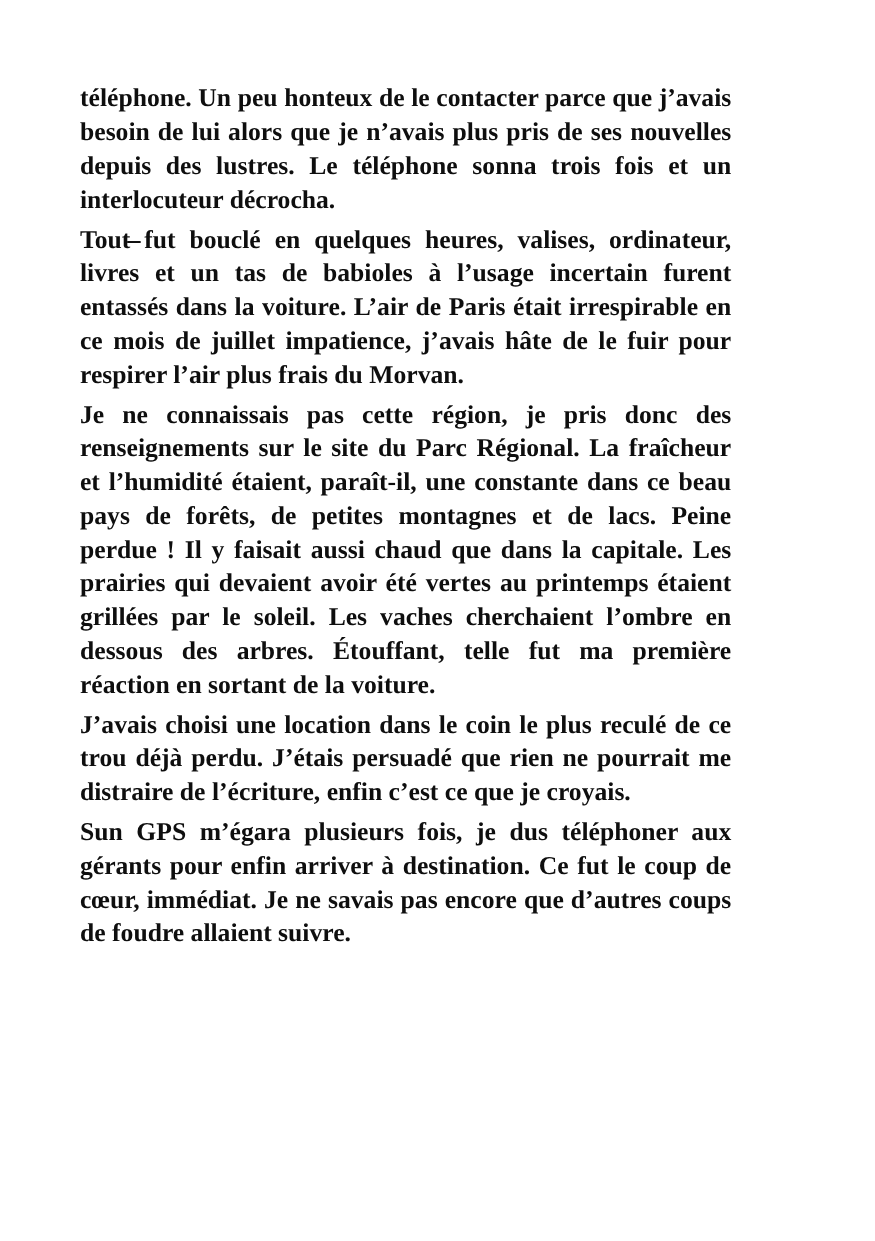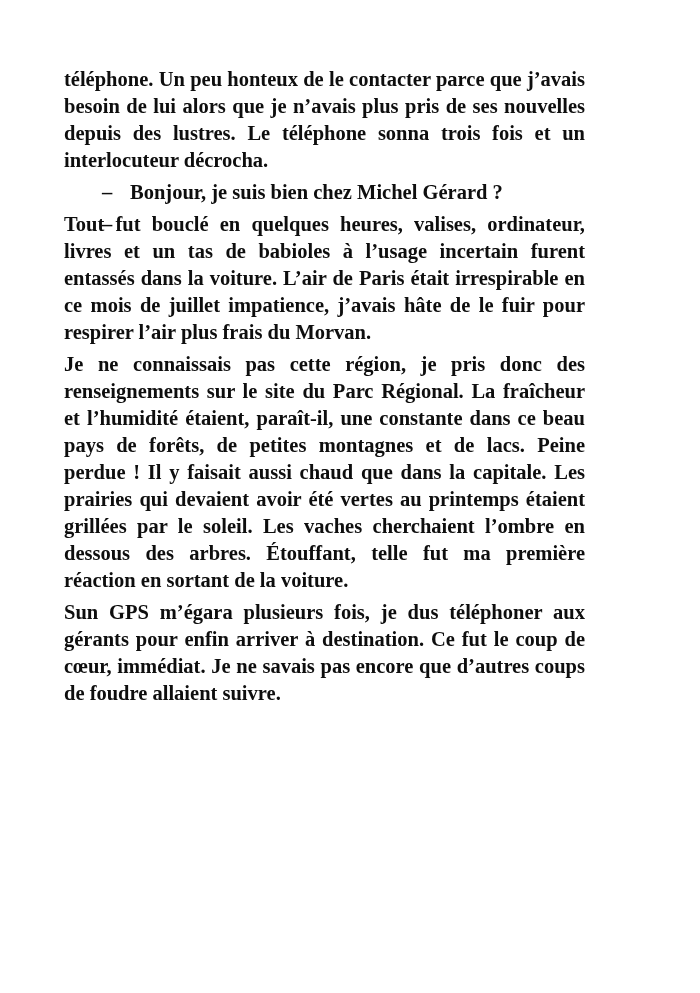--- a/index.html
+++ b/index.html
@@ -42,20 +42,21 @@
   p.dialogue-em .dash {
     margin-right: 11px;
   }
 </style>
 </head>
 <body>
 
 <div class="page">
   <div class="text-body" id="text-body">
       <p class="paragraph"><span>téléphone. Un peu honteux de le contacter parce que j’avais besoin de lui alors que je n’avais plus pris de ses nouvelles depuis des lustres. Le téléphone sonna trois fois et un interlocuteur décrocha.</span></p>
-      <p class="dialogue"><span class="dash">–</span><span>Bonjour, je suis bien chez Michel Gérard&nbsp;?</span></p>
+      <p class="dialogue"><span class="dash">–</span></p>
       <p class="dialogue"><span class="dash">–</span></p>
       <p class="paragraph"><span>Tout fut bouclé en quelques heures, valises, ordinateur, livres et un tas de babioles à l’usage incertain furent entassés dans la voiture. L’air de Paris était irrespirable en ce mois de juillet impatience, j’avais hâte de le fuir pour respirer l’air plus frais du Morvan.</span></p>
       <p class="paragraph"><span>Je ne connaissais pas cette région, je pris donc des renseignements sur le site du Parc Régional. La fraîcheur et l’humidité étaient, paraît-il, une constante dans ce beau pays de forêts, de petites montagnes et de lacs. Peine perdue&nbsp;! Il y faisait aussi chaud que dans la capitale. Les prairies qui devaient avoir été vertes au printemps étaient grillées par le soleil. Les vaches cherchaient l’ombre en dessous des arbres. Étouffant, telle fut ma première réaction en sortant de la voiture.</span></p>
+      <p class="paragraph"><span>J’avais choisi une location dans le coin le plus reculé de ce trou déjà perdu. J’étais persuadé que rien ne pourrait me distraire de l’écriture, enfin c’est ce que je croyais.</span></p>
       <p class="paragraph"><span>Sun GPS m’égara plusieurs fois, je dus téléphoner aux gérants pour enfin arriver à destination. Ce fut le coup de cœur, immédiat. Je ne savais pas encore que d’autres coups de foudre allaient suivre.</span></p>
     </div>
 
 </div>
 
 </body></html>

